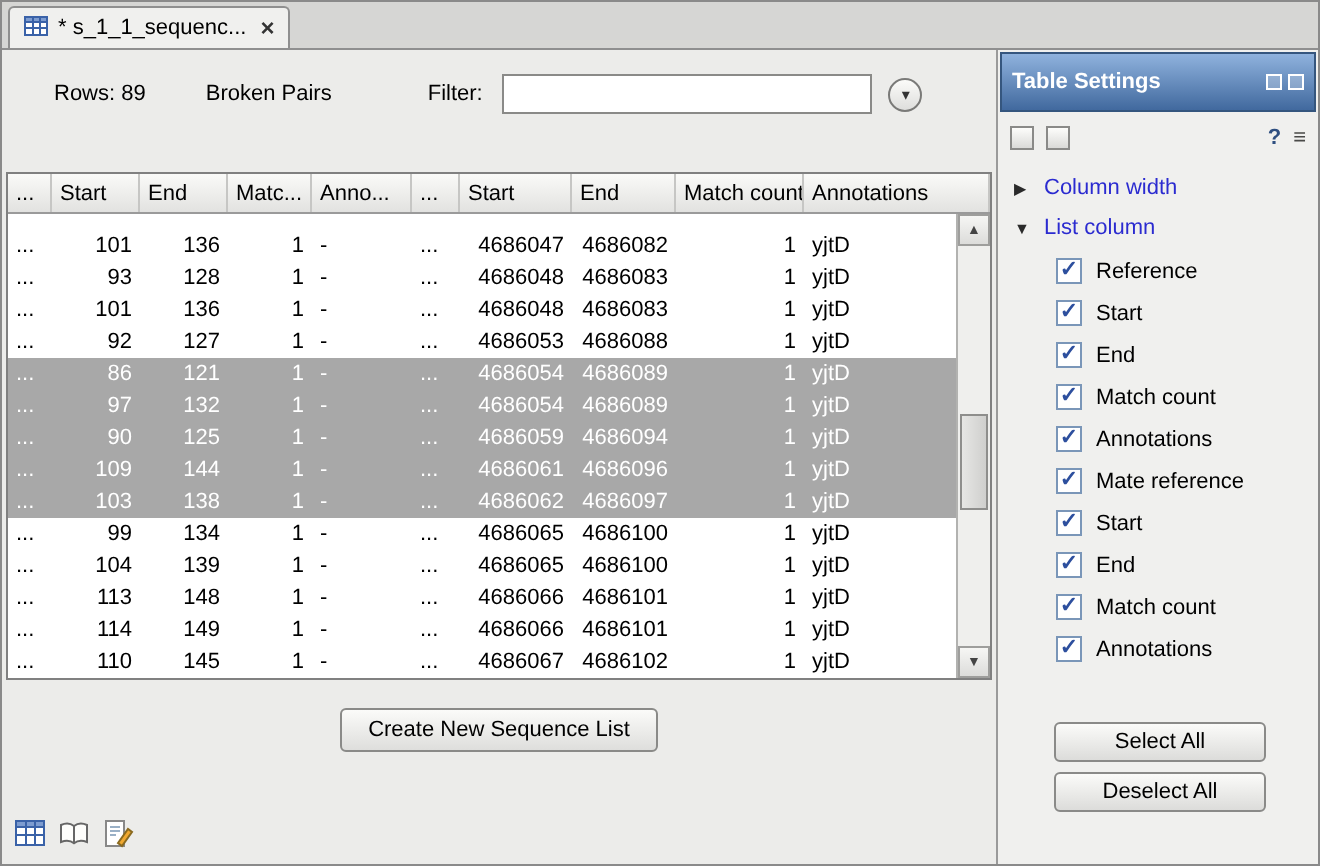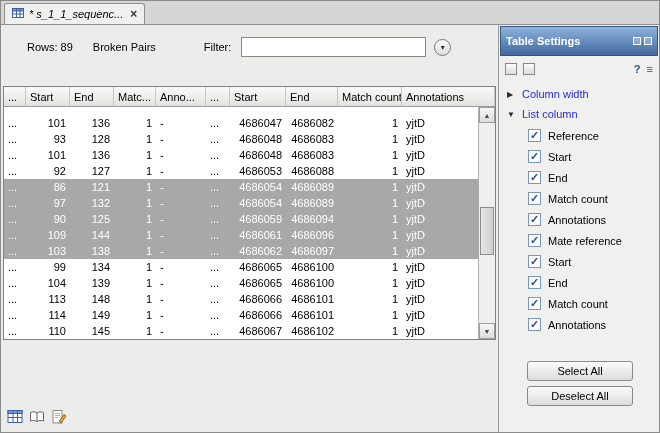--- a/index.html
+++ b/index.html
@@ -12,30 +12,30 @@
   
   .tabbar {
     height: 24px; background: #d6d6d4; border-bottom: 1px solid #8f8f8f;
     display: flex; align-items: flex-end; padding-left: 3px;
   }
   .tab {
     height: 21px; background: #f0f0ee; border: 1px solid #8f8f8f; border-bottom: none;
     border-radius: 3px 3px 0 0; display: flex; align-items: center; gap: 5px;
     padding: 0 7px; cursor: default;
   }
-  .tab-label { font-style: italic; white-space: nowrap; }
+  .tab-label { white-space: nowrap; }
   .tab-close { color: #333; font-weight: bold; font-size: 12px; line-height: 10px; padding-left: 2px; }
   
   .content { display: flex; height: 407px; }
   .left { width: 497px; display: flex; flex-direction: column; position: relative; }
   .right { flex: 1; border-left: 1px solid #9a9a9a; background: #f0f0ee; display: flex; flex-direction: column; }
   
   .toolbar { display: flex; align-items: center; height: 22px; margin-top: 11px; }
   .rows-label { margin-left: 26px; }
-  .subset-label { margin-left: 20px; }
+  .subset-label { margin-left: 30px; }
   .filter-label { margin-left: 48px; }
   .filter-input {
     margin-left: 10px; width: 185px; height: 20px;
     border: 1px solid #8a8a88; background: #fff; font: inherit; padding: 0 4px;
   }
   .filter-btn {
     margin-left: 8px; width: 17px; height: 17px; border-radius: 50%;
     border: 1px solid #7a7a78; background: linear-gradient(#fbfbf9, #dededc);
     display: flex; align-items: center; justify-content: center;
     font-size: 8px; color: #333; padding: 0;
@@ -340,20 +340,23 @@
           <div class="sbtn up">
               <span>▲</span>
             </div>
           <div class="sthumb"></div>
           <div class="sbtn down">
               <span>▼</span>
             </div>
         </div>
       </div>
 
+      <div class="btnrow">
+        <button class="button">Create New Sequence List</button>
+      </div>
 
       <div class="bottomicons">
         <button class="viewbtn">
           <span>
             <svg width="16" height="16">
                 <rect x="1" y="1.5" width="14" height="12" fill="#fff" stroke="#3a62a8"></rect>
                 <rect x="1" y="1.5" width="14" height="3" fill="#7d9cd0" stroke="#3a62a8"></rect>
                 <line x1="6" y1="1.5" x2="6" y2="13.5" stroke="#3a62a8"></line>
                 <line x1="10.5" y1="1.5" x2="10.5" y2="13.5" stroke="#3a62a8"></line>
                 <line x1="1" y1="8.5" x2="15" y2="8.5" stroke="#3a62a8"></line>

